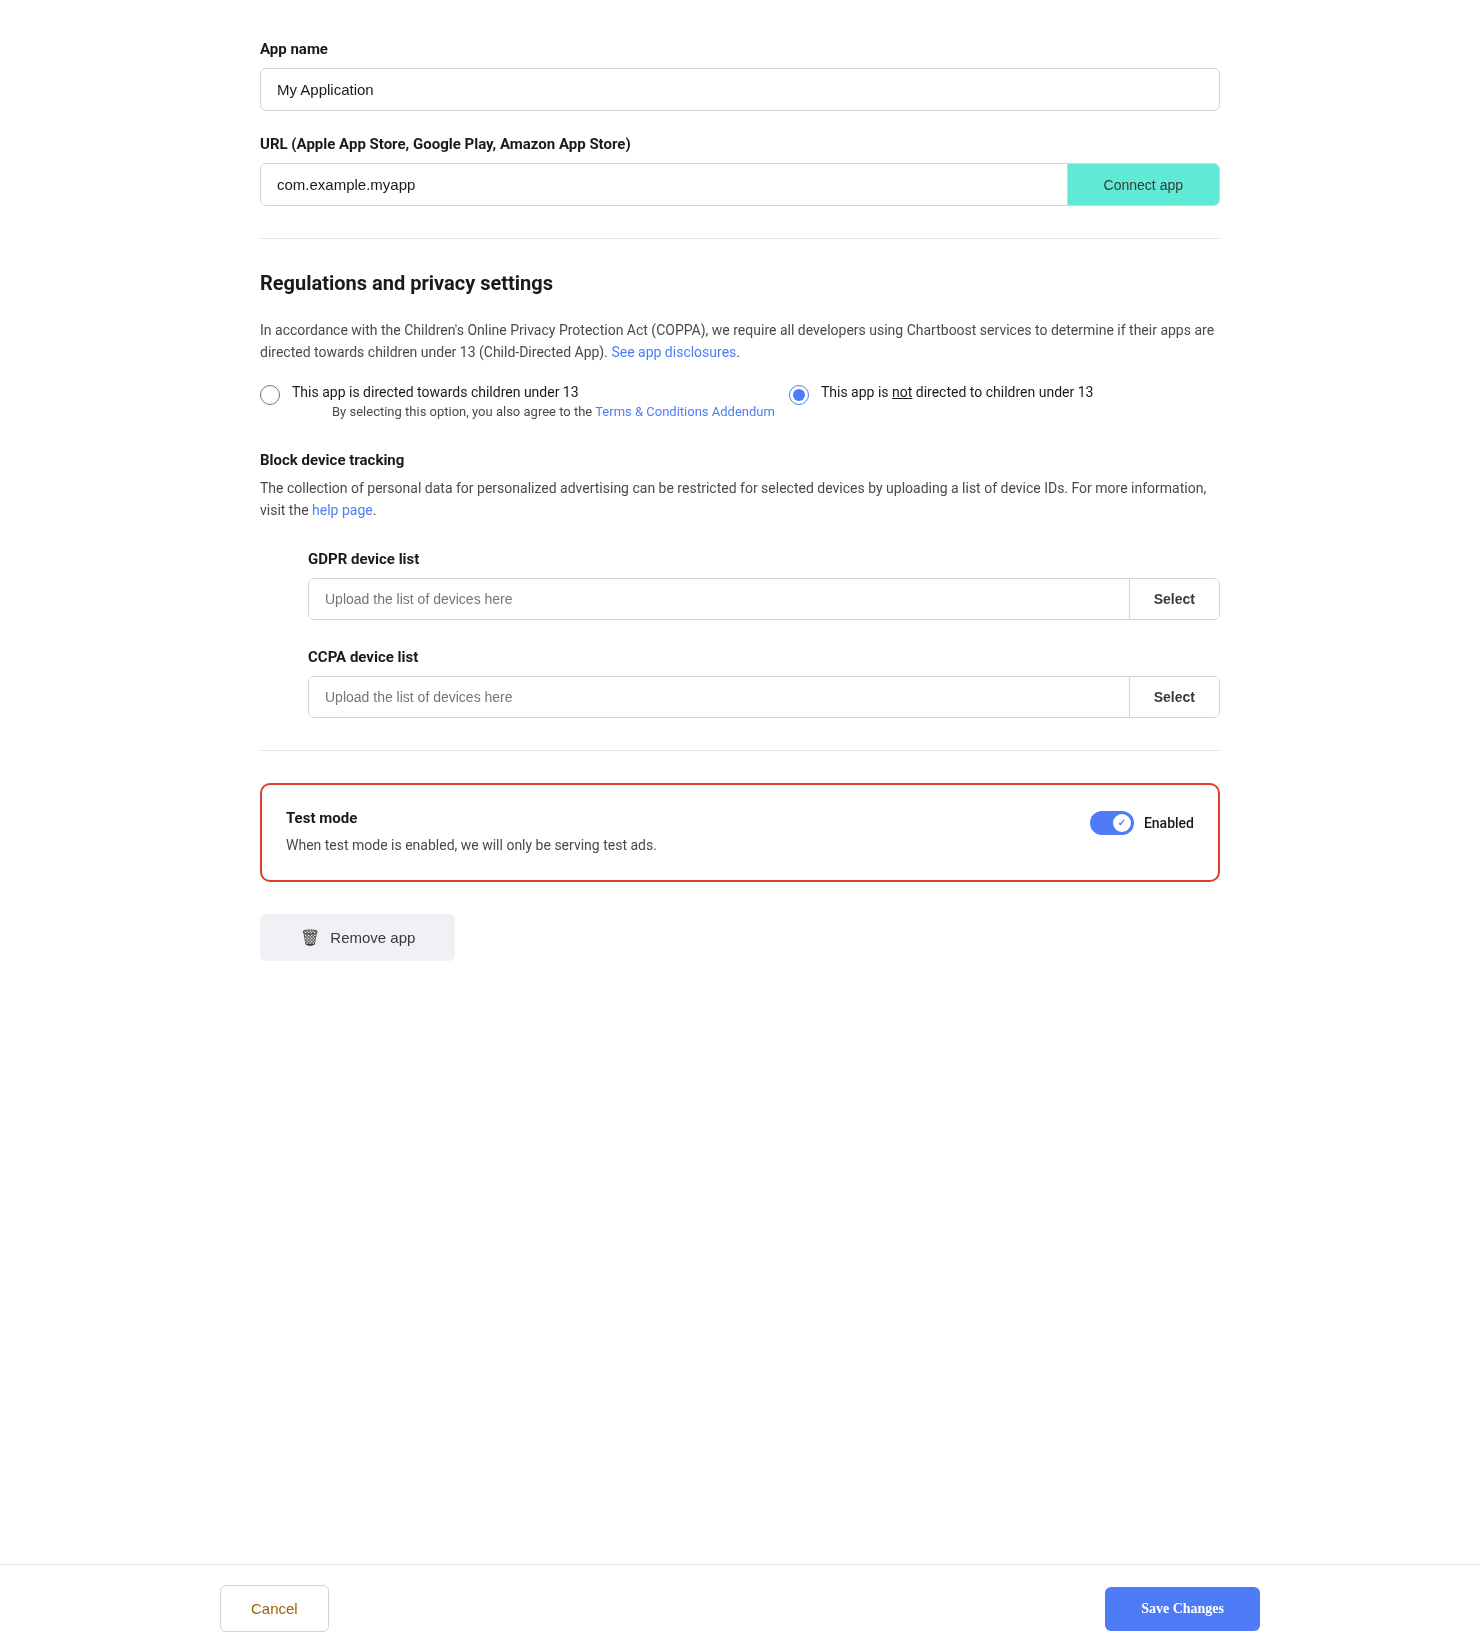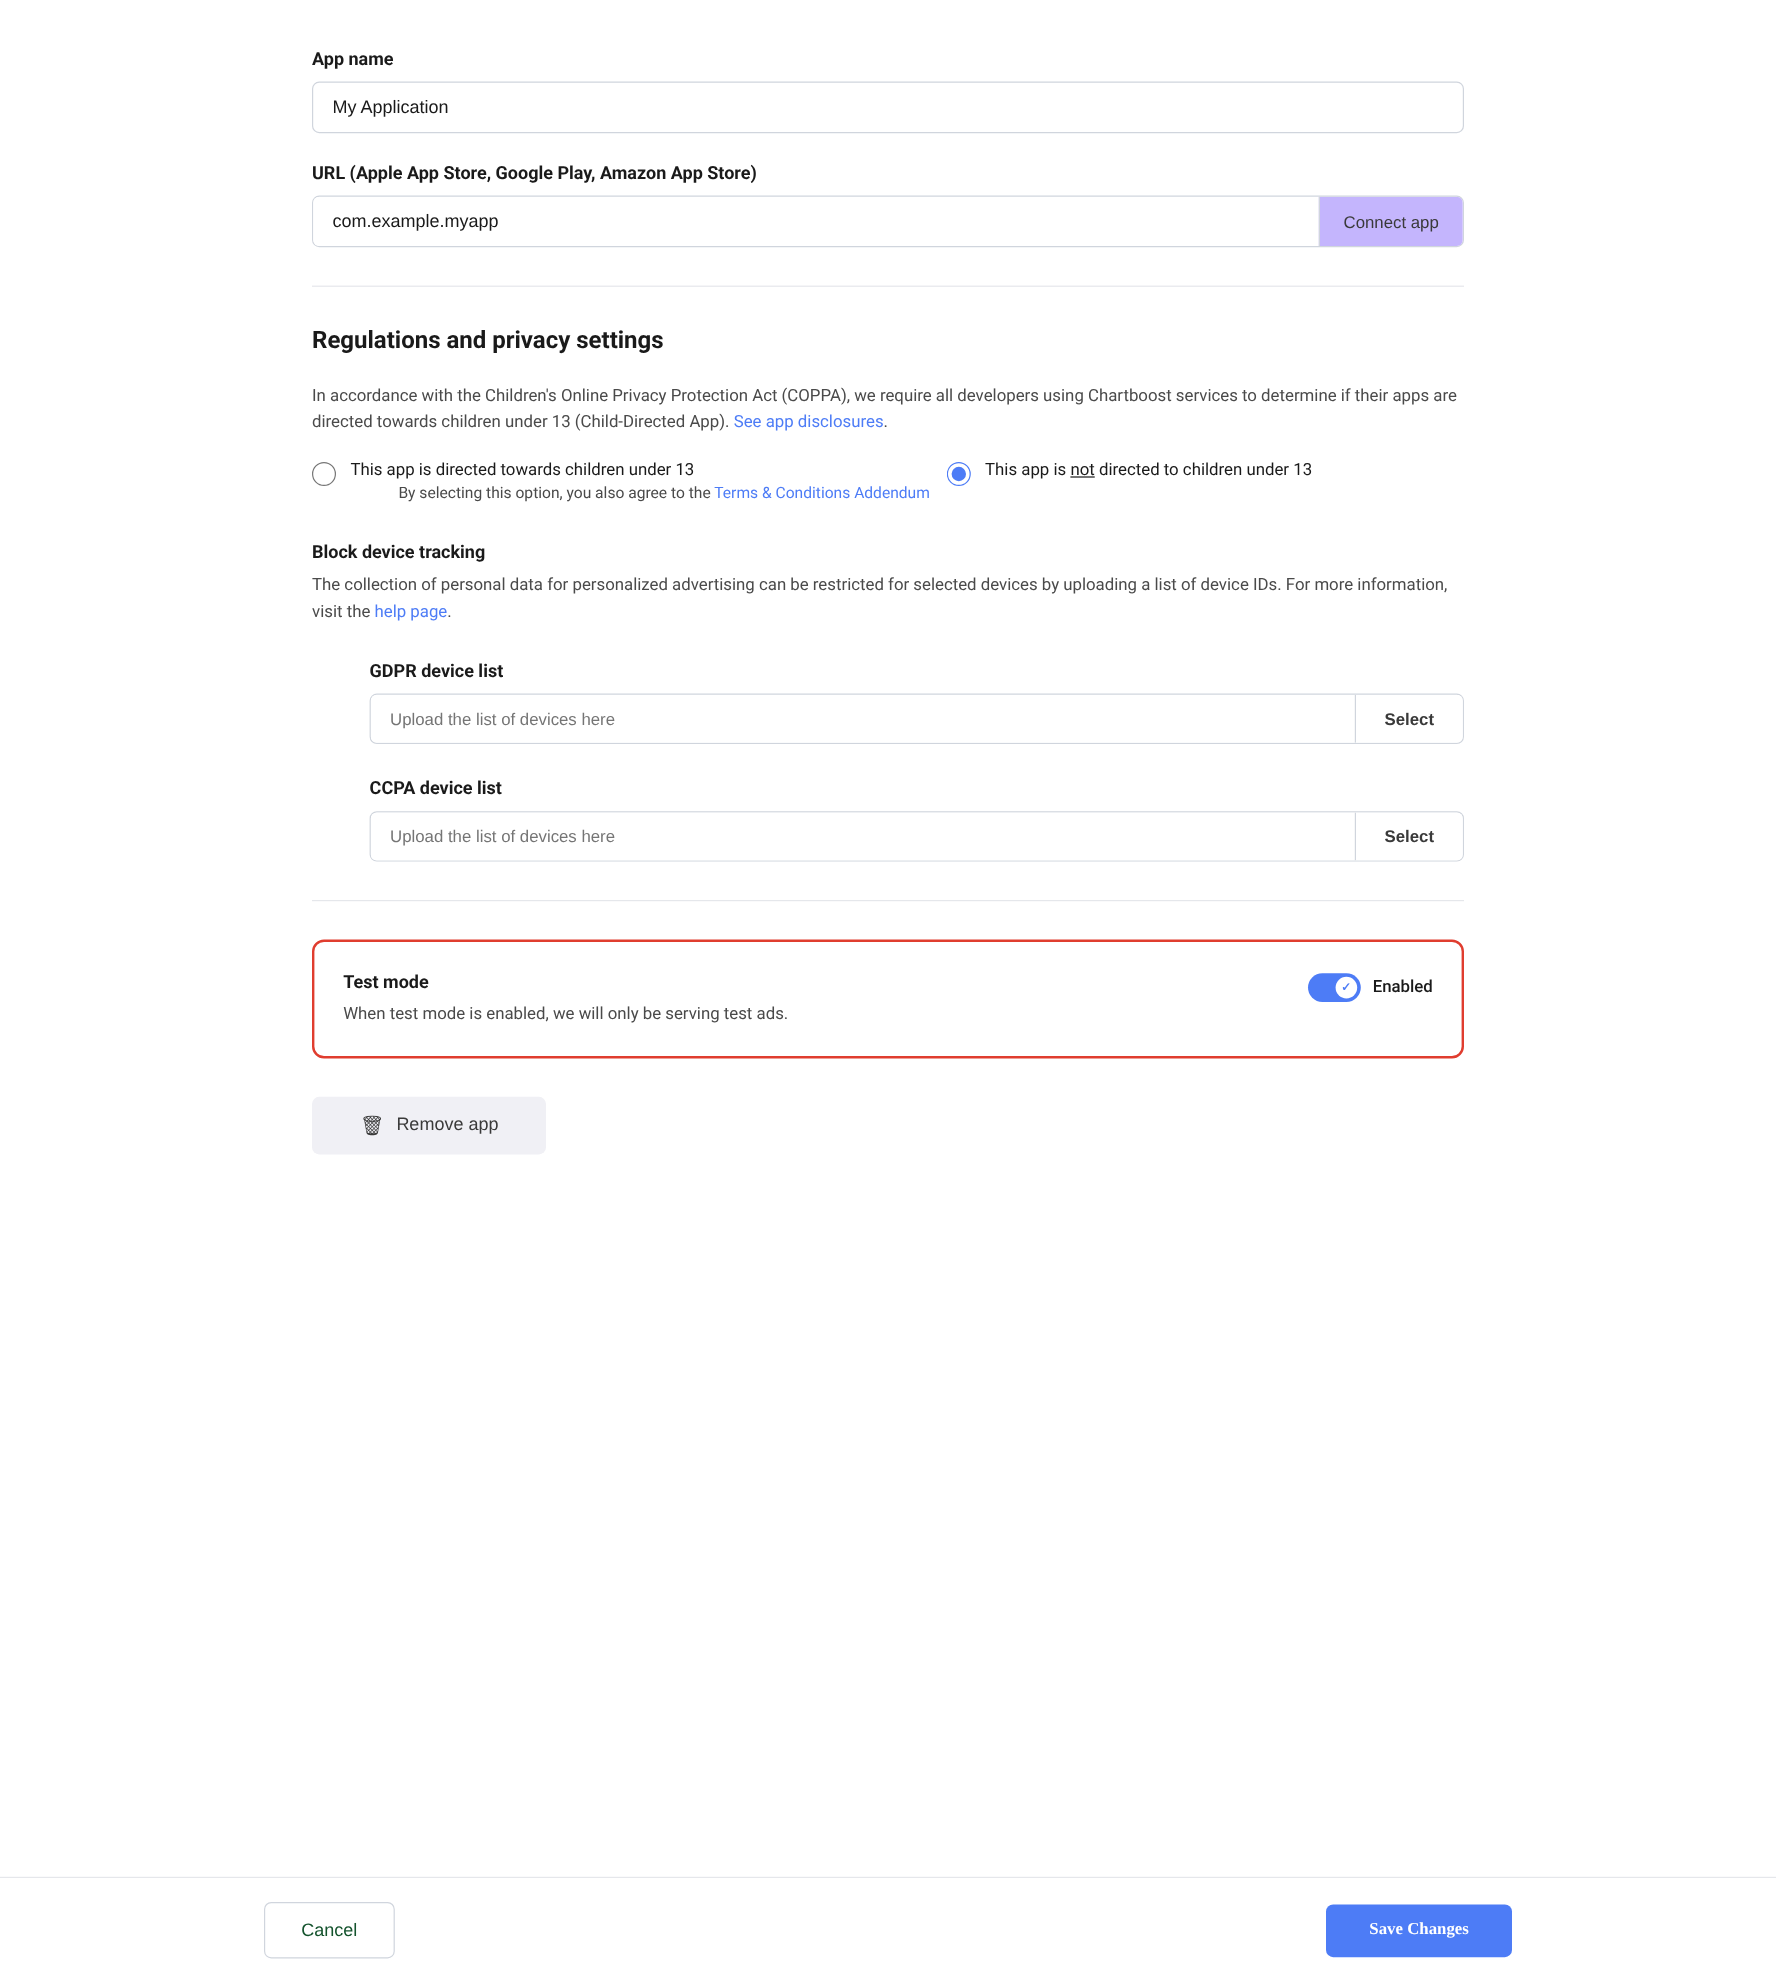--- a/index.html
+++ b/index.html
@@ -62,22 +62,22 @@
       flex: 1;
       padding: 12px 16px;
       border: none;
       font-size: 15px;
       color: #1a1a1a;
       background: #fff;
       outline: none;
     }
 
     .connect-btn {
-      padding: 12px 20px;
-      background: #c4b5fd;
+      padding: 12px 36px;
+      background: #5eead4;
       border: none;
       border-left: 1.5px solid #d0d5dd;
       font-size: 14px;
       font-weight: 500;
       color: #3a3a3a;
       cursor: pointer;
       white-space: nowrap;
     }
 
     
@@ -323,21 +323,21 @@
       align-items: center;
     }
 
     .cancel-btn {
       padding: 14px 30px;
       background: #fff;
       border: 1.5px solid #d0d5dd;
       border-radius: 6px;
       font-size: 15px;
       font-weight: 500;
-      color: #14532d;
+      color: #a16207;
       cursor: pointer;
     }
 
     .save-btn {
       padding: 14px 36px;
       background: #4d7cf6;
       border: none;
       border-radius: 6px;
       font-size: 14px;
       font-weight: 600;

